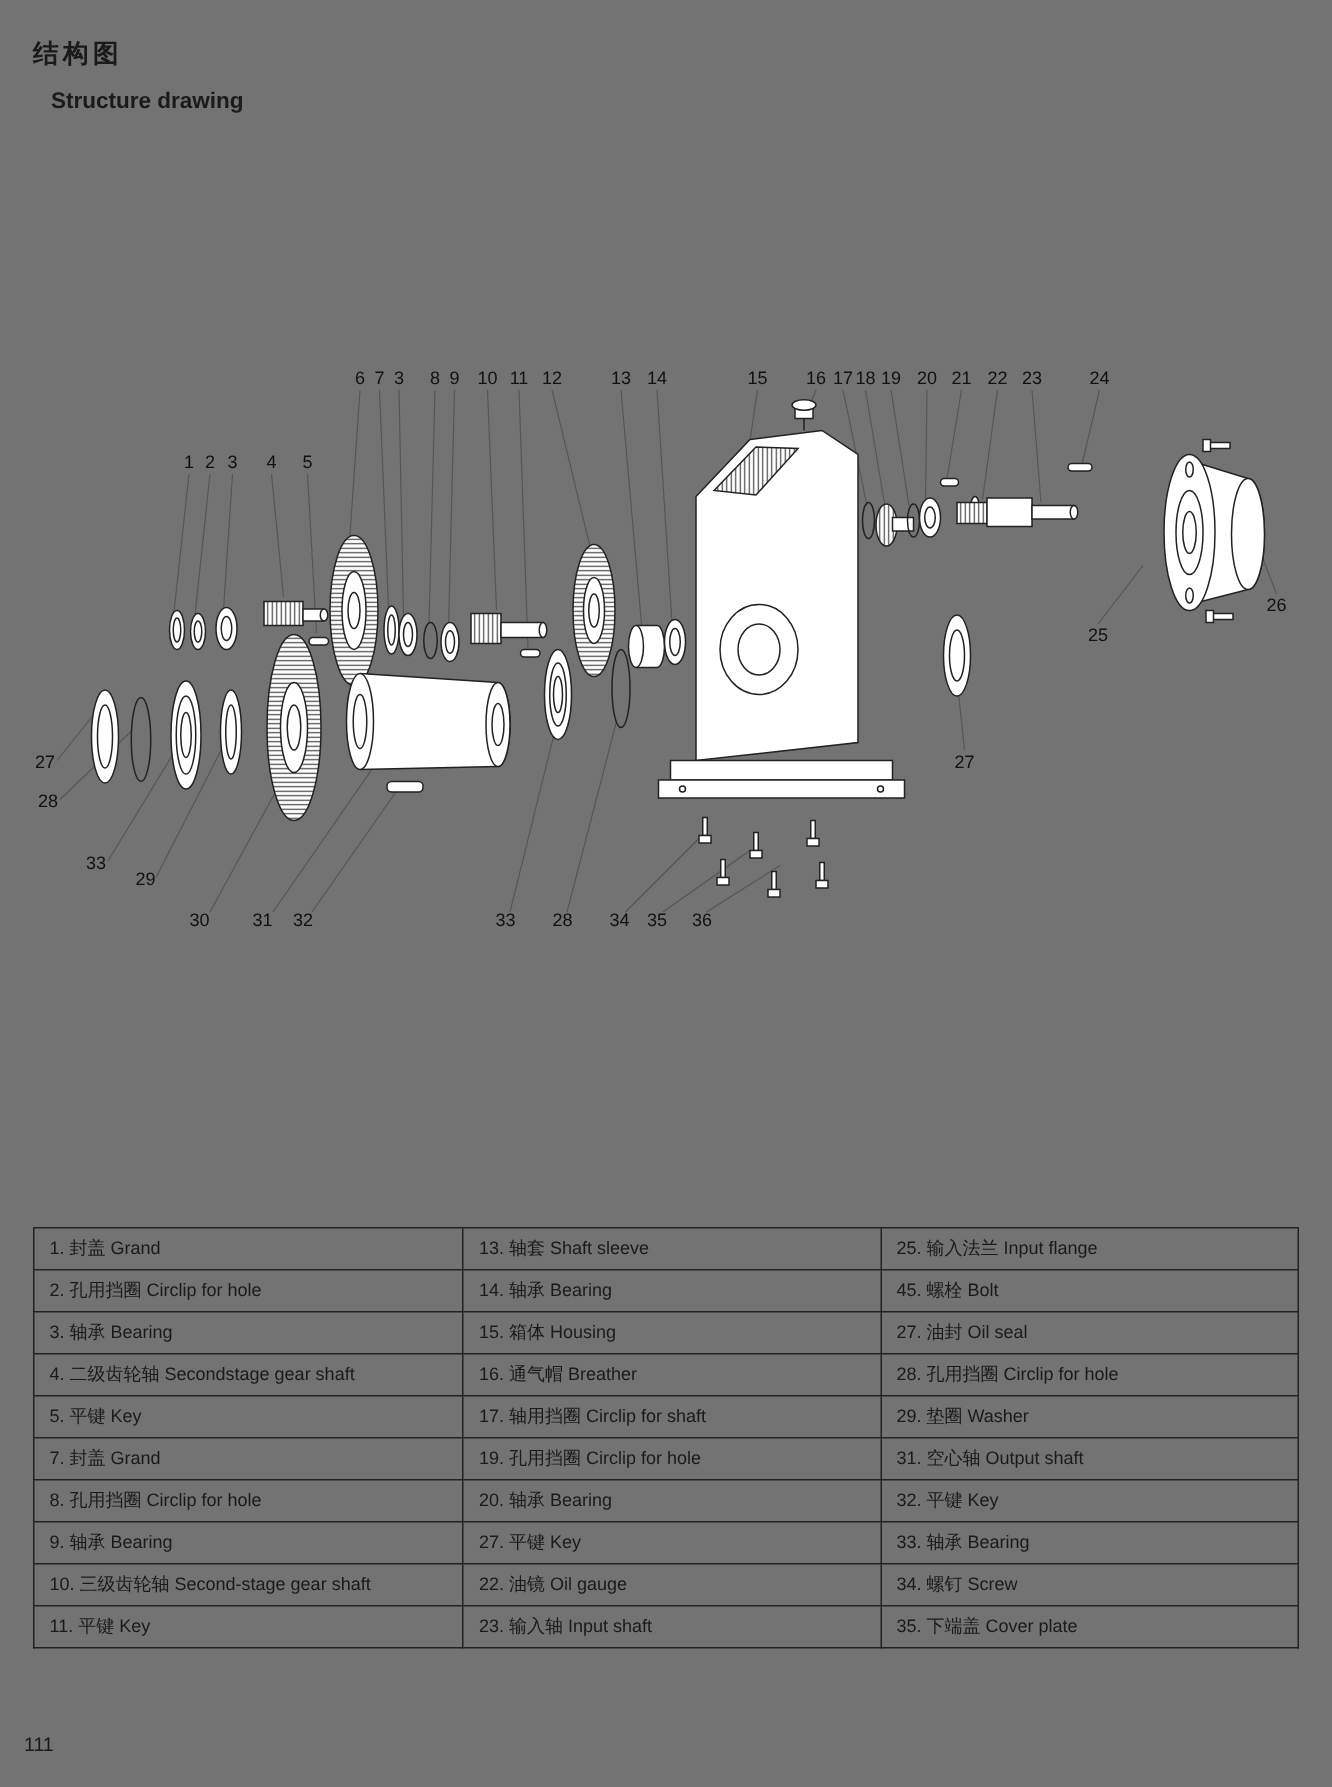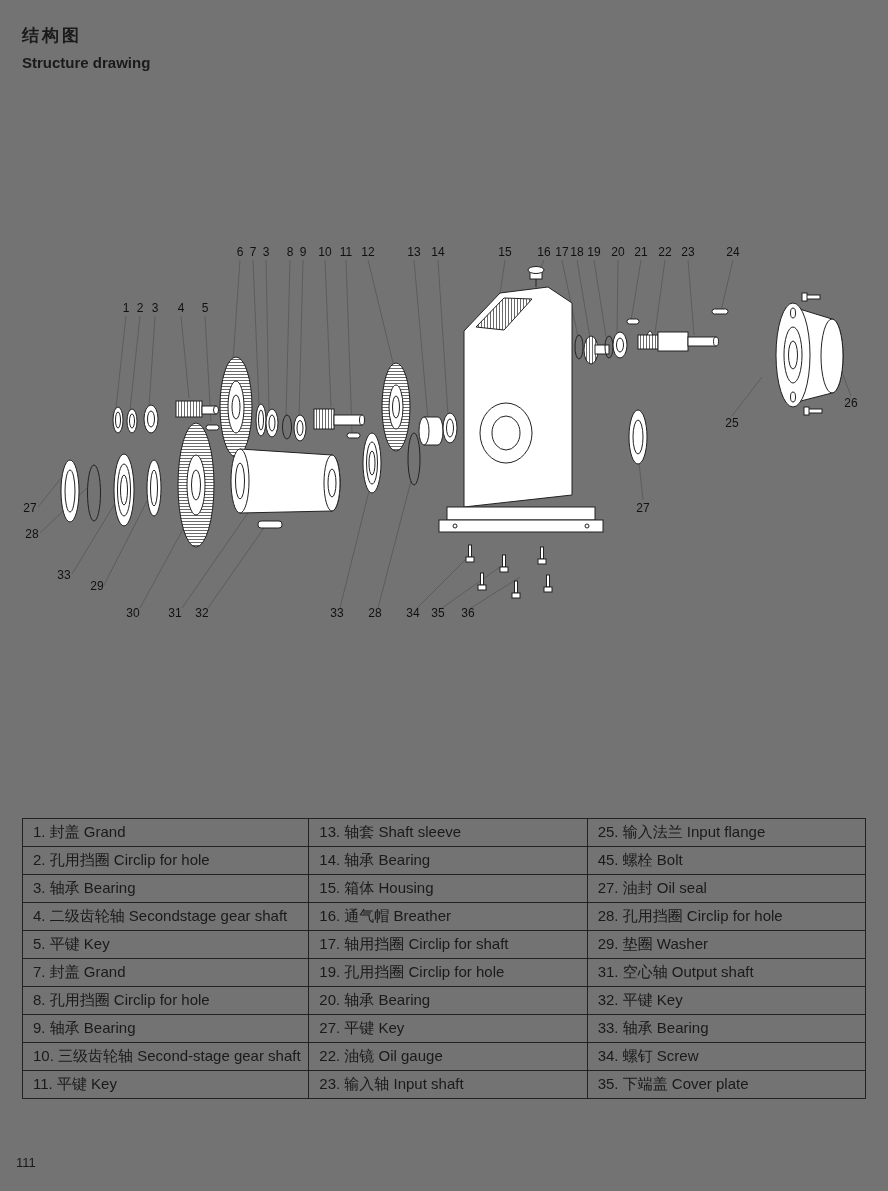--- a/index.html
+++ b/index.html
@@ -2,32 +2,32 @@
 <html><head>
 <meta charset="utf-8">
 <style>
   html,body { margin:0; padding:0; background:#fff; }
   .page {
     position:relative; width:888px; height:1191px; background:#737373;
     font-family:"Liberation Sans", sans-serif; color:#1a1a1a; overflow:hidden;
   }
   .header { position:absolute; left:22px; top:24px; }
   .title-zh { margin:0 0 7px 0; font-size:17px; font-weight:bold; letter-spacing:3px; }
-  .title-en { margin:0; font-size:15px; font-weight:bold; }
+  .title-en { margin:12px; font-size:15px; font-weight:bold; }
   svg.diagram { position:absolute; left:0; top:235px; }
   svg.diagram text.callout {
     font-family:"Liberation Sans", sans-serif; font-size:12px; fill:#111;
   }
   table.parts {
     position:absolute; left:22px; top:818px; width:844px;
     border-collapse:collapse; table-layout:fixed;
   }
   table.parts td {
     border:1px solid #222; height:27px; padding:0 4px 0 10px;
-    font-size:15px; vertical-align:middle; white-space:nowrap; overflow:hidden;
+    font-size:12px; vertical-align:middle; white-space:nowrap; overflow:hidden;
   }
   table.parts td:nth-child(1){ width:34%; }
   table.parts td:nth-child(2){ width:33%; }
   table.parts td:nth-child(3){ width:33%; }
   .page-number { position:absolute; left:16px; top:1155px; font-size:13px; }
 </style>
 </head>
 <body>
 
 <div class="page">

